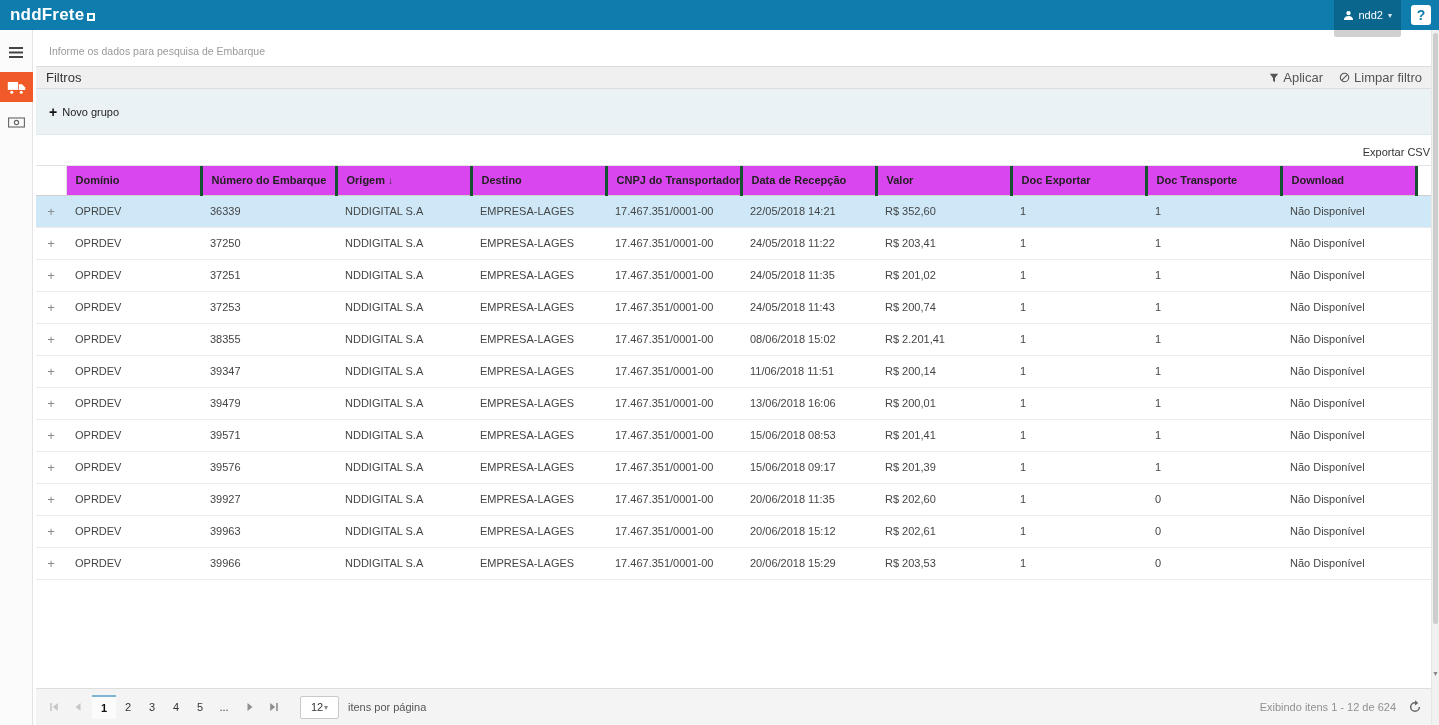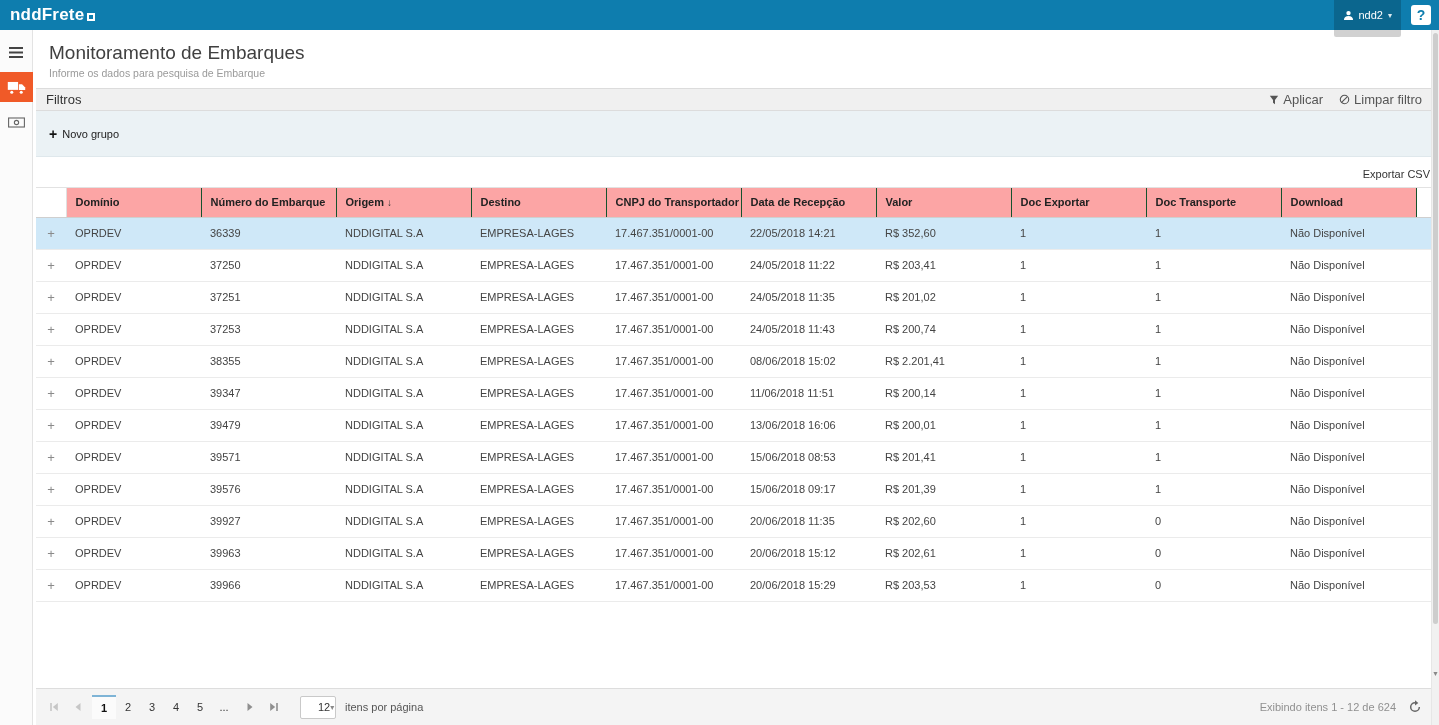--- a/index.html
+++ b/index.html
@@ -38,37 +38,37 @@
   .new-group{display:flex;align-items:center;gap:5px;font-size:11px;color:#222;cursor:pointer;}
   .plus{font-weight:bold;font-size:14px;line-height:1;color:#111;}
 
   .export-row{display:flex;justify-content:flex-end;padding:11px 2px 7px 0;}
   .export-link{font-size:11px;color:#333;cursor:pointer;}
 
   
   .grid{border-top:1px solid #e2e2e2;border-right:1px solid #eee;}
   .grid table{width:100%;border-collapse:collapse;table-layout:fixed;}
   th.expand-col, td.expand-cell{width:30px;}
-  th.col-header{width:135px;font-size:11px;font-weight:bold;color:#222;text-align:left;padding:0 9px;height:29px;border-right:1px solid #14532d;border-bottom:1px solid #cfcfcf;background:#fca5a5;white-space:nowrap;overflow:hidden;cursor:pointer;}
+  th.col-header{width:135px;font-size:11px;font-weight:bold;color:#222;text-align:left;padding:0 9px;height:29px;border-right:3px solid #14532d;border-bottom:1px solid #cfcfcf;background:#d946ef;white-space:nowrap;overflow:hidden;cursor:pointer;}
   th.expand-col{border-right:1px solid #e0e0e0;border-bottom:1px solid #cfcfcf;}
   th.filler-col{border-bottom:1px solid #cfcfcf;}
   .sort-indicator{font-weight:normal;color:#333;margin-left:3px;font-size:10px;}
   tr.row{border-bottom:1px solid #ebebeb;}
   tr.row.selected{background:var(--selected-row);}
   td.cell{font-size:11px;color:#444;padding:0 9px;height:32px;white-space:nowrap;overflow:hidden;}
   td.expand-cell{text-align:center;color:#8a8a8a;font-size:13px;cursor:pointer;}
 
   
   .pager{margin-top:auto;height:37px;background:#f4f4f4;border-top:1px solid #ddd;display:flex;align-items:center;padding:0 6px;font-size:11px;}
   .pg-btn{width:24px;height:24px;display:flex;align-items:center;justify-content:center;color:#8f8f8f;cursor:pointer;}
   .pg-btn.disabled{color:#c6c6c6;}
   .pages{display:flex;align-items:center;margin:0 2px;}
   .page{min-width:24px;height:24px;display:flex;align-items:center;justify-content:center;color:#333;cursor:pointer;padding:0 3px;}
   .page.current{font-weight:bold;color:#111;border-top:2px solid #7eb4d6;background:#fbfbfb;}
-  .page-size{width:23px;height:23px;border:1px solid #c9c9c9;border-radius:2px;background:#fff;display:flex;align-items:center;justify-content:space-between;padding:0 17px;margin:0 9px 0 14px;cursor:pointer;}
+  .page-size{width:39px;height:23px;border:1px solid #c9c9c9;border-radius:2px;background:#fff;display:flex;align-items:center;justify-content:space-between;padding:0 10px;margin:0 9px 0 14px;cursor:pointer;}
   .ps-caret{color:#888;font-size:8px;}
   .pager-label{color:#555;}
   .pager-status{margin-left:auto;color:#909090;padding-right:12px;}
   .refresh{color:#666;display:flex;align-items:center;cursor:pointer;padding-right:4px;}
 
   
   .scrollbar{position:absolute;right:0;top:30px;bottom:0;width:8px;background:#f1f1f1;border-left:1px solid #e6e6e6;}
   .scroll-thumb{position:absolute;top:3px;left:1px;right:1px;height:85%;background:#cdcdcd;border-radius:3px;}
   .scroll-arrow{position:absolute;bottom:48px;left:0;right:0;text-align:center;font-size:7px;color:#888;}
 </style>
@@ -125,21 +125,20 @@
             <rect x="0.7" y="0.7" width="18.6" height="10.6"></rect>
             <circle cx="10" cy="6" r="2.5"></circle>
           </svg>
       </span>
     </div>
   </div>
 
   <div class="main">
 
     <div class="page-head">
-      <div class="page-title">Monitoramento de Embarques</div>
       <div class="page-subtitle">Informe os dados para pesquisa de Embarque</div>
     </div>
 
     <div class="filters-bar">
       <span class="filters-title">Filtros</span>
       <span class="filters-actions">
         <span class="filter-action">
           <span style="display:flex;">
             <svg width="10" height="10" viewBox="0 0 12 12" fill="#555">
                 <path d="M1 1h10L7.2 6v5L4.8 9.4V6z"></path>

